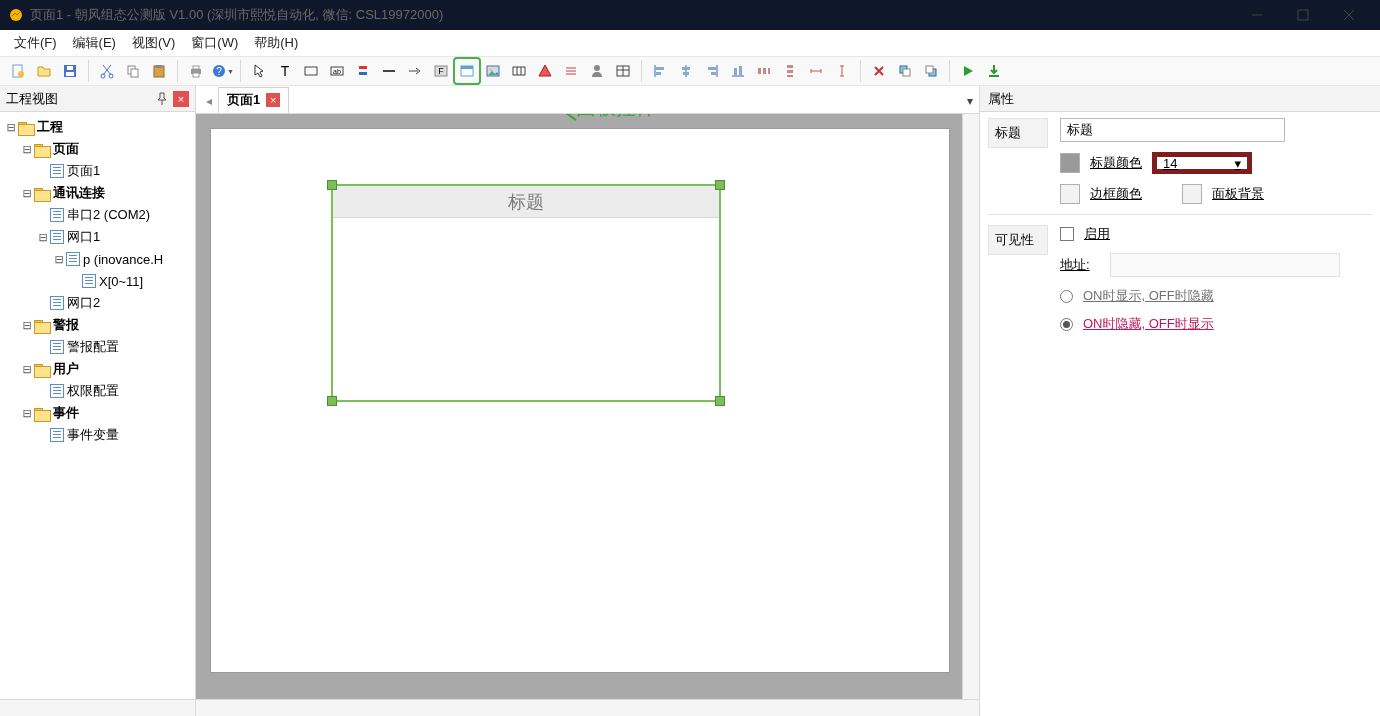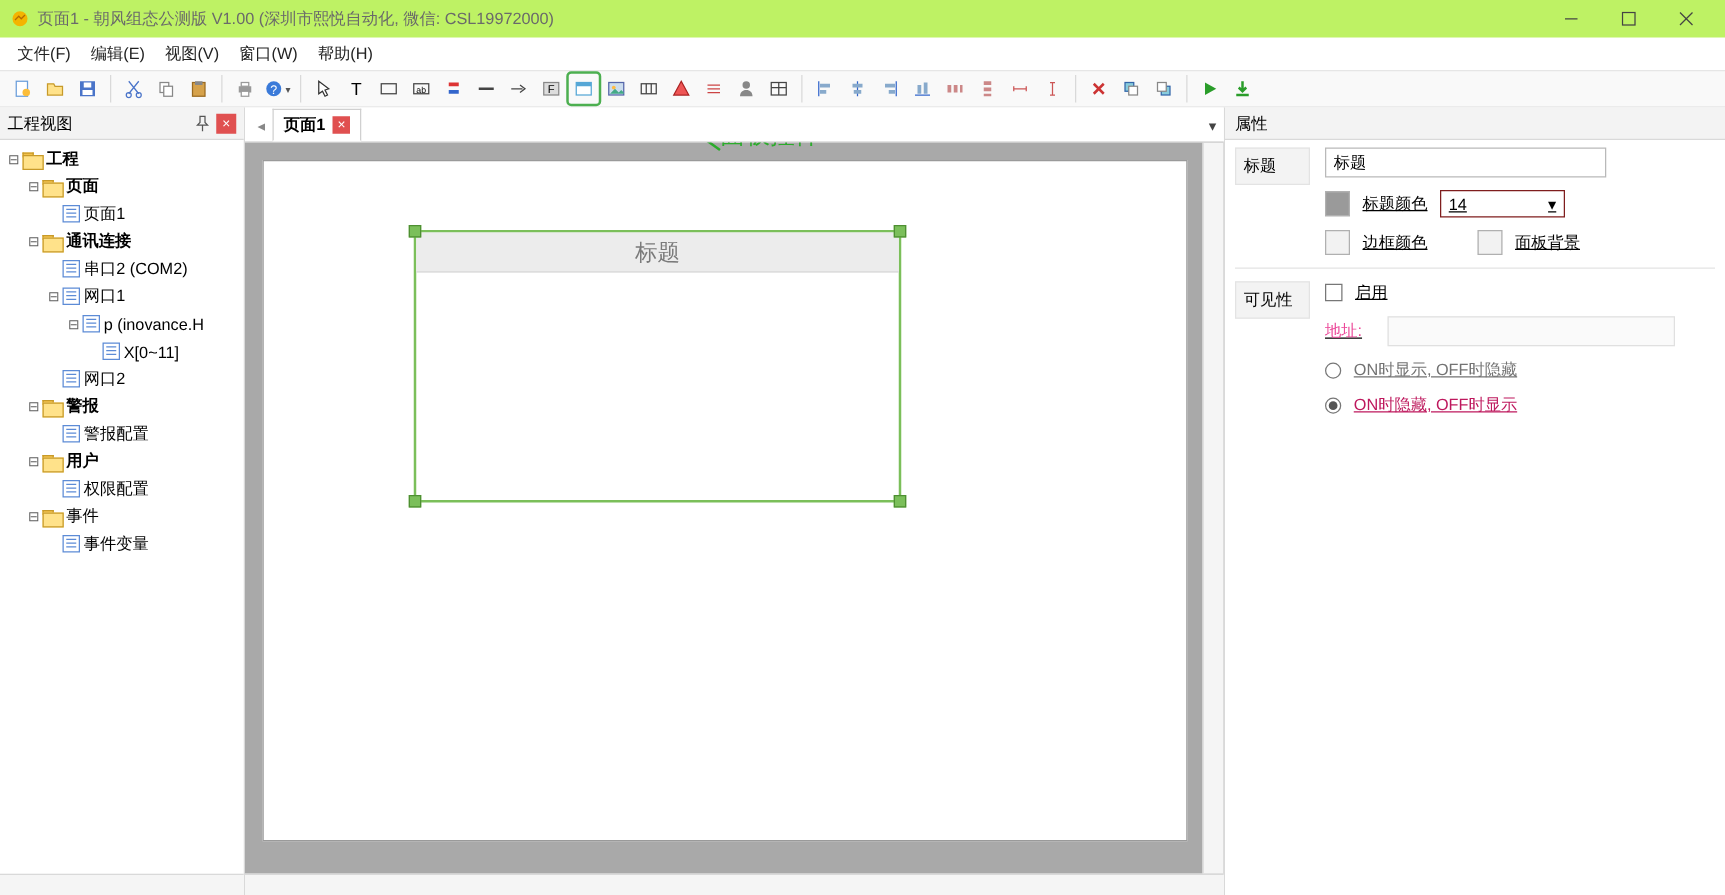--- a/index.html
+++ b/index.html
@@ -1,19 +1,19 @@
 <!DOCTYPE html>
 <html><head>
 <meta charset="utf-8">
 <style>
 * { box-sizing: border-box; margin: 0; padding: 0; font-family: "Microsoft YaHei", "SimSun", Arial, sans-serif; }
 html, body { width: 1380px; height: 716px; overflow: hidden; background: #fff; font-size: 12px; }
 
 
-.titlebar { height: 30px; display: flex; align-items: center; padding: 0 8px; background: #bef264; color: #6a6a6a; }
+.titlebar { height: 30px; display: flex; align-items: center; padding: 0 8px; background: #0f172a; color: #6a6a6a; }
 .titlebar .app-icon { width: 16px; height: 16px; margin-right: 6px; }
 .titlebar .title-text { flex: 1; font-size: 13px; }
 .titlebar .win-btn { width: 46px; height: 28px; display: flex; align-items: center; justify-content: center; color: #555; }
 
 
 .menubar { height: 26px; display: flex; align-items: center; padding: 2px 6px; color: #222; }
 .menubar .mitem { padding: 3px 8px; font-size: 13px; }
 
 
 .toolbar { height: 30px; background: #f9f9f9; border-top: 1px solid #e6e6e6; border-bottom: 1px solid #e6e6e6; display: flex; align-items: center; padding: 0 6px; gap: 2px; }
@@ -71,21 +71,21 @@
 .right .panel-header-r { height: 26px; background: #f3f3f3; border-bottom: 1px solid #d9d9d9; display: flex; align-items: center; padding: 0 8px; font-size: 13px; }
 .props { flex: 1; padding: 6px 8px; overflow: auto; }
 .section-row { display: flex; gap: 12px; margin-bottom: 10px; }
 .section-label { width: 60px; background: #f3f3f3; border: 1px solid #e3e3e3; padding: 5px 6px; font-size: 13px; align-self: flex-start; }
 .section-body { flex: 1; display: flex; flex-direction: column; gap: 10px; }
 .row { display: flex; align-items: center; gap: 10px; text-decoration: underline; }
 .text-input { width: 225px; height: 24px; border: 1px solid #b9b9b9; padding: 0 6px; font-size: 13px; }
 .color-chip { width: 20px; height: 20px; border: 1px solid #b0b0b0; background: #9a9a9a; }
 .color-chip.light { background: #f2f2f2; }
 .lbl { font-size: 13px; }
-.select { width: 100px; height: 22px; border: 1px solid #7f1d1d; display: flex; align-items: center; padding: 0 6px; justify-content: space-between; font-size: 13px; background: #fff; }
+.select { width: 100px; height: 22px; border: 5px solid #7f1d1d; display: flex; align-items: center; padding: 0 6px; justify-content: space-between; font-size: 13px; background: #fff; }
 .divider { height: 1px; background: #e4e4e4; margin: 6px 0 10px 0; }
 .chk { width: 14px; height: 14px; border: 1px solid #777; background: #fff; }
 .radio { width: 13px; height: 13px; border: 1px solid #777; border-radius: 50%; display: inline-flex; align-items: center; justify-content: center; }
 .radio.checked::after { content: ""; width: 7px; height: 7px; border-radius: 50%; background: #555; }
 .addr-input { width: 230px; height: 24px; border: 1px solid #e0e0e0; background: #fafafa; }
 
 
 .ic { width: 16px; height: 16px; }
 
 </style>
@@ -425,21 +425,21 @@
           <span style="font-weight: bold;">用户</span>
         </div>
         <div class="trow" style="padding-left: 34px;">
           <span class="tw"></span>
           <span class="file-ic"></span>
           <span>权限配置</span>
         </div>
         <div class="trow" style="padding-left: 18px;">
           <span class="tw">⊟</span>
           <span class="folder-ic"></span>
-          <span style="font-weight: normal;">事件</span>
+          <span style="font-weight: bold;">事件</span>
         </div>
         <div class="trow" style="padding-left: 34px;">
           <span class="tw"></span>
           <span class="file-ic"></span>
           <span>事件变量</span>
         </div>
       </div>
     <div class="left-scroll">
         <div class="thumb-h"></div>
       </div>
@@ -510,21 +510,21 @@
       <div class="divider"></div>
 
       <div class="section-row">
         <div class="section-label">可见性</div>
         <div class="section-body">
           <div class="row">
             <span class="chk"></span>
             <span class="lbl">启用</span>
           </div>
           <div class="row">
-            <span class="lbl" style="width:40px;color:#ec4899">地址:</span>
+            <span class="lbl" style="width:40px;color:#000000">地址:</span>
             <div class="addr-input"></div>
           </div>
           <div class="row" style="color:#737373">
             <span class="radio"></span>
             <span class="lbl">ON时显示, OFF时隐藏</span>
           </div>
           <div class="row" style="color:#be185d">
             <span class="radio checked"></span>
             <span class="lbl">ON时隐藏, OFF时显示</span>
           </div>

